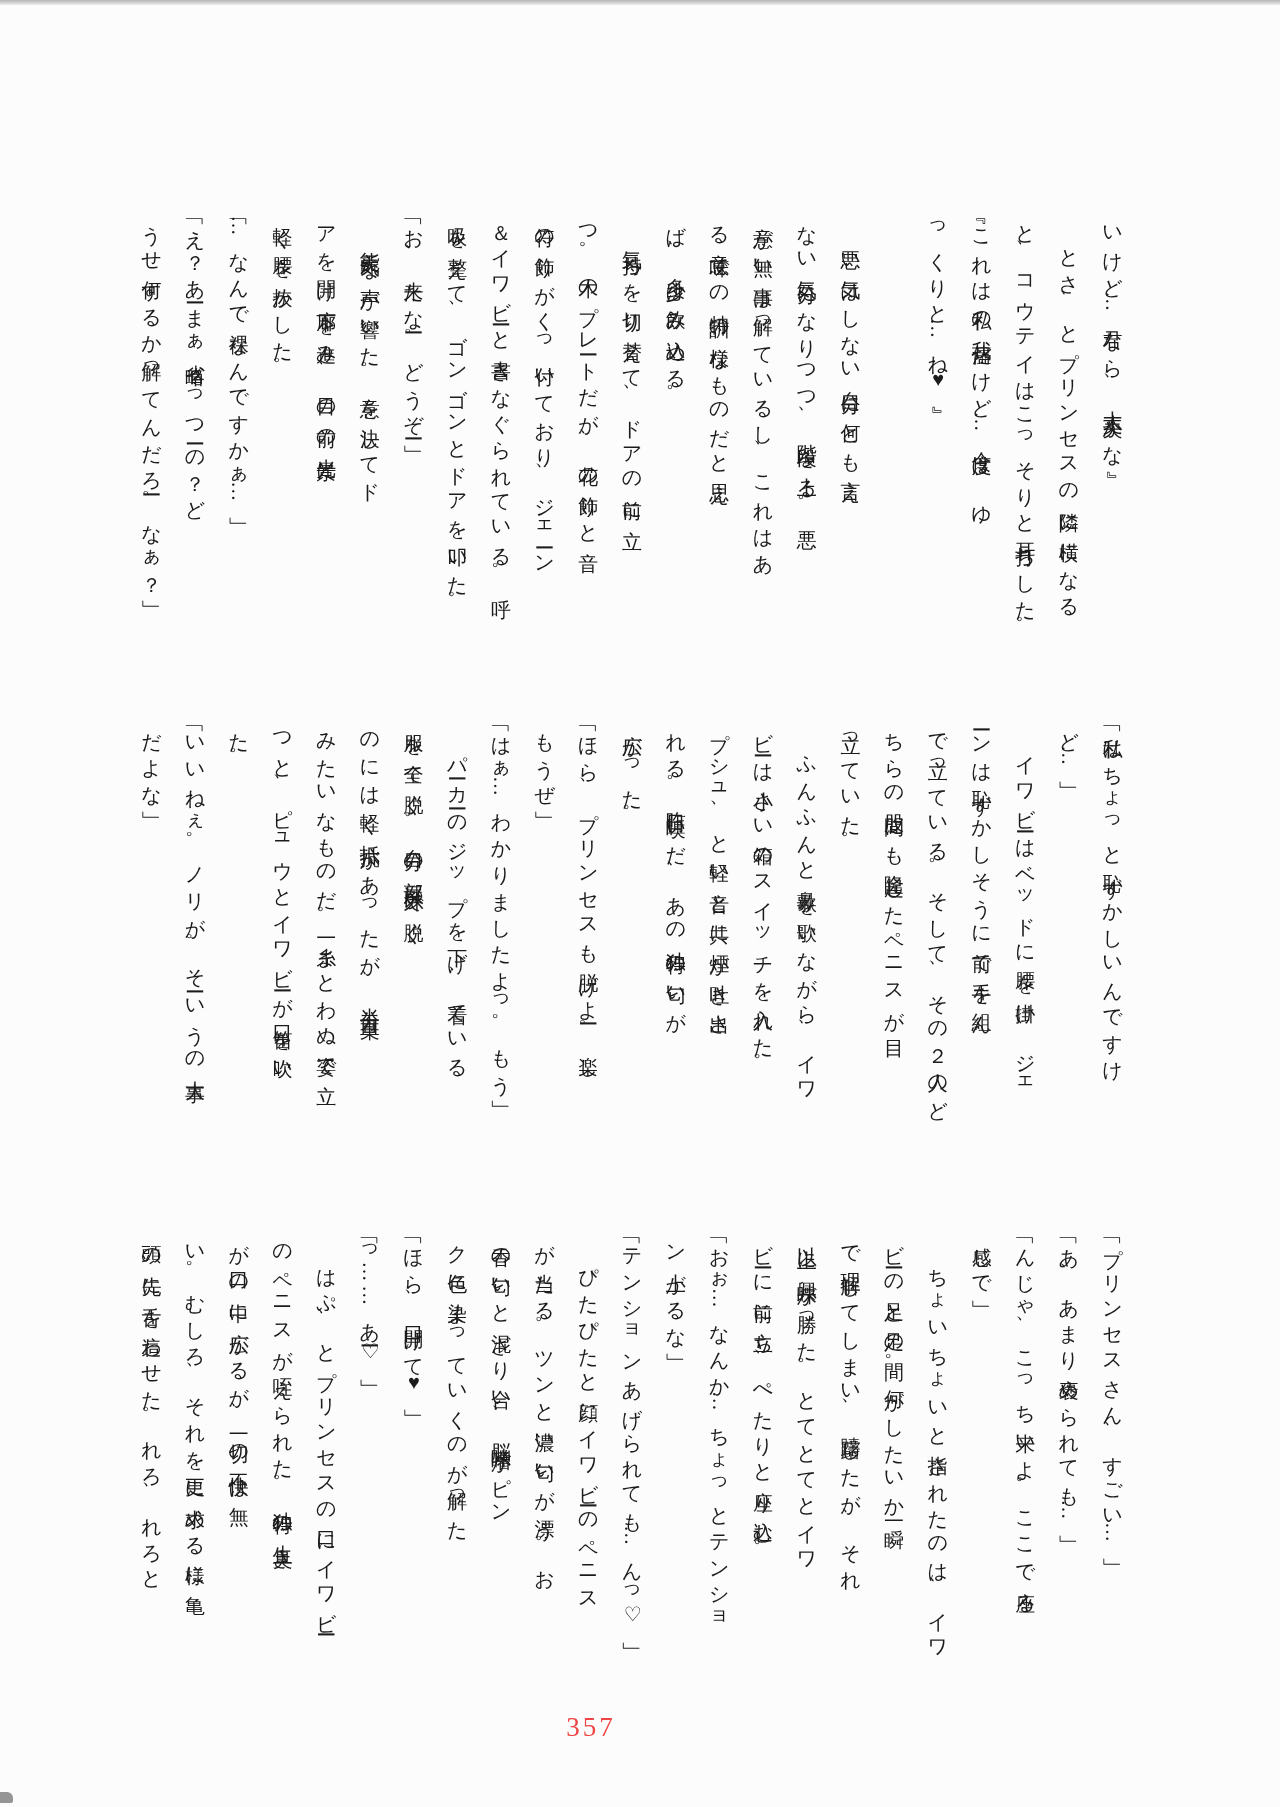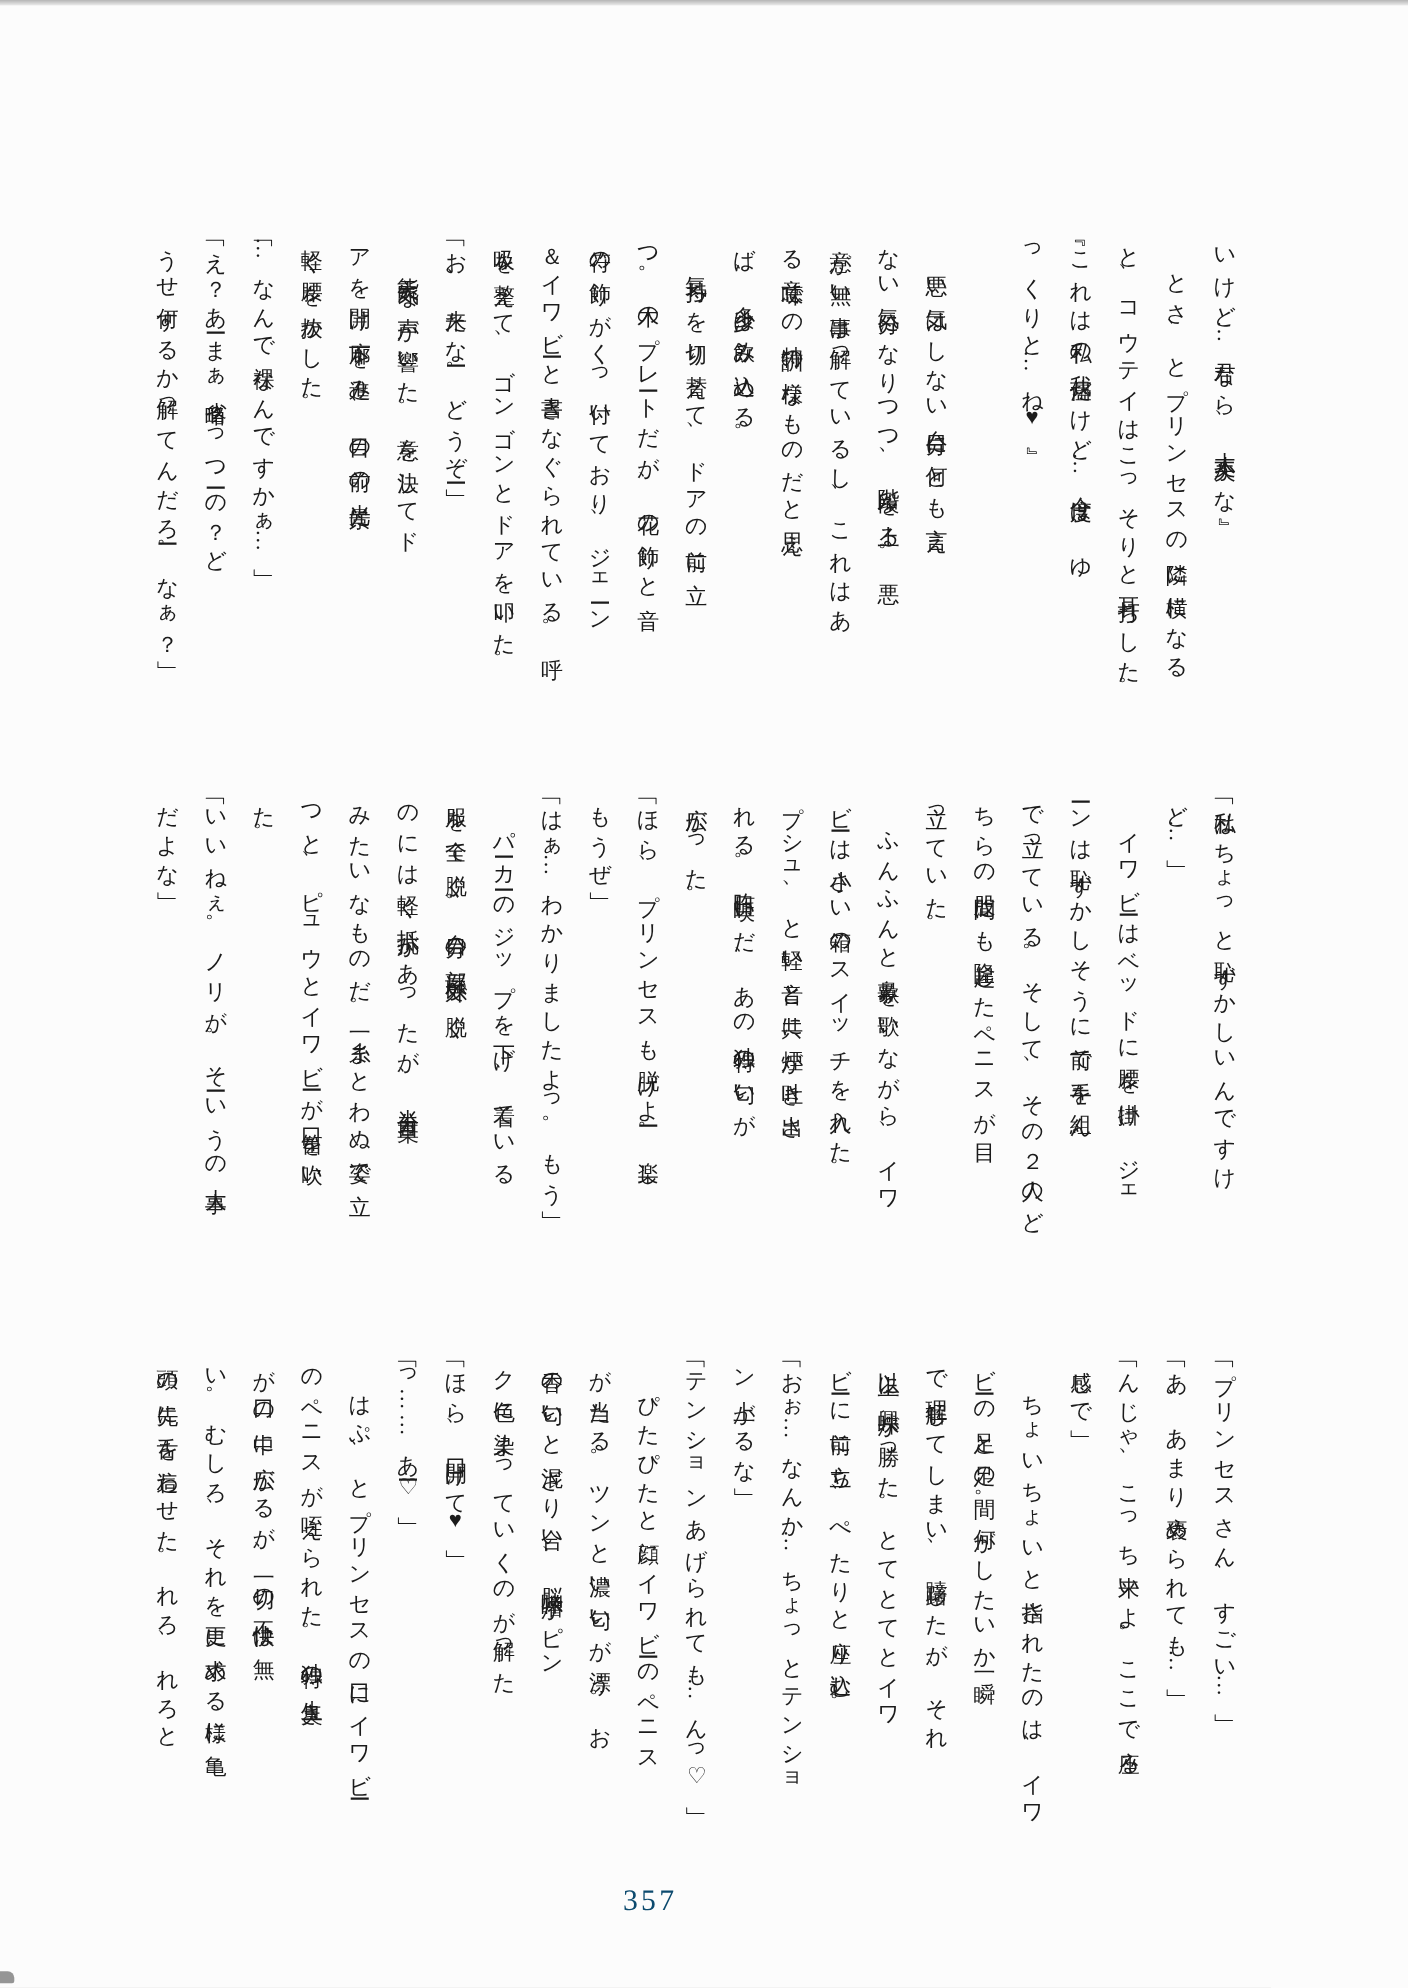--- a/index.html
+++ b/index.html
@@ -33,21 +33,21 @@
     width:43.7px;
     font-size:20px;
     letter-spacing:3.6px;
     line-height:43.7px;
     white-space:pre;
     overflow:visible;
   }
   .folio{
     position:absolute;top:1712px;left:0;width:1182px;
     text-align:center;
-    font-size:27px;letter-spacing:3px;color:#0c4a6e;
+    font-size:27px;letter-spacing:3px;color:#ef4444;
   }
 </style>
 </head>
 <body>
 
 <div class="page">
   <div class="scan-edge-top"></div>
   <section class="row row1">
       <div class="tcol">いけど…君なら、大丈夫かな』</div>
       <div class="tcol">　とさ、とプリンセスの隣に横になる</div>

